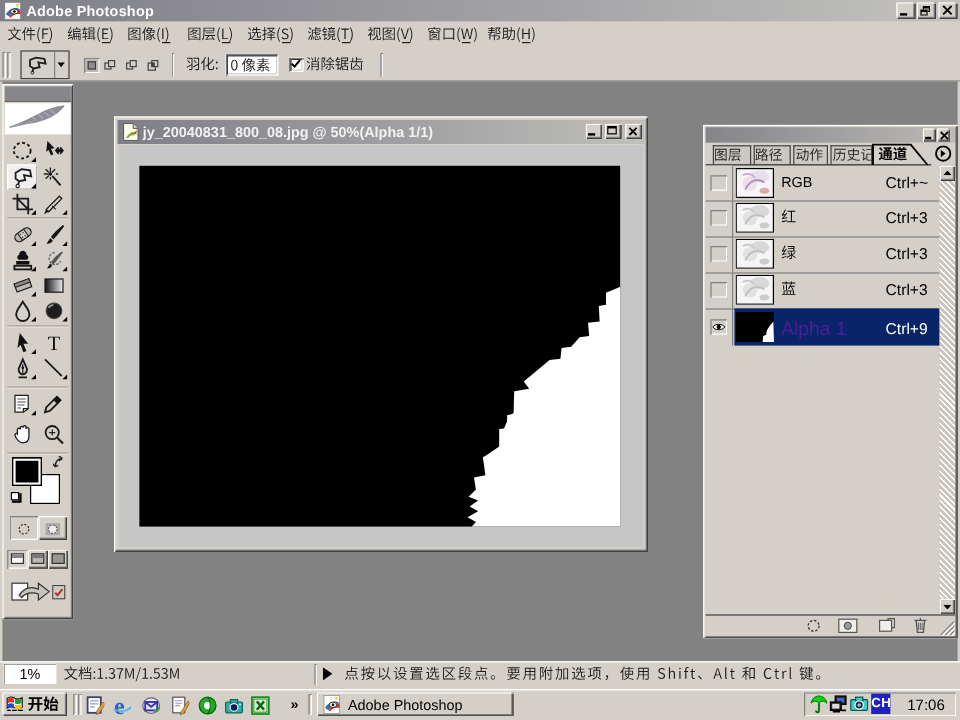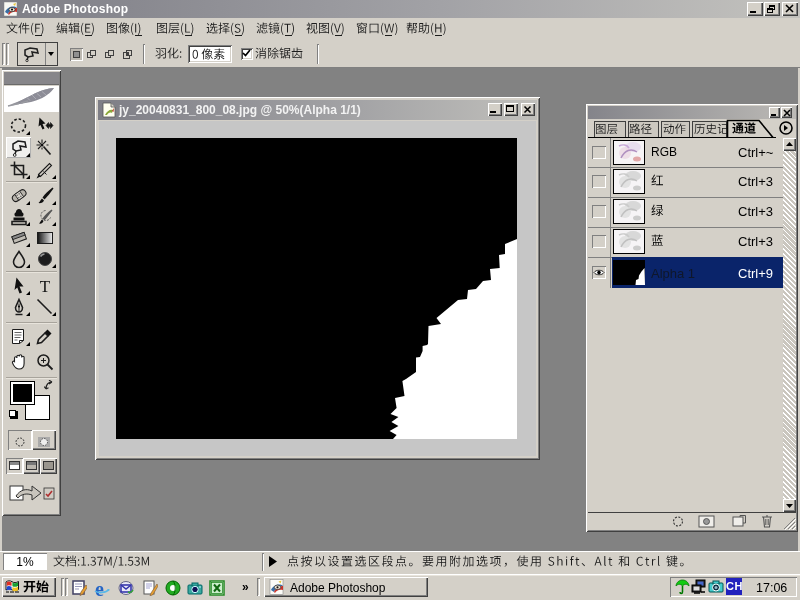--- a/index.html
+++ b/index.html
@@ -464,21 +464,21 @@
 <div class="abs sunk1" style="left:592px;top:266px;width:14px;height:13px;background:#d4d0c8">
 <svg class="abs" style="left:1px;top:2px" width="12" height="9" viewBox="0 0 12 9">
 <path d="M1 4.5 C3 1.5 9 1.5 11 4.5 C9 7.5 3 7.5 1 4.5 Z" fill="#fff" stroke="#000" stroke-width="0.8"></path>
 <circle cx="6" cy="4.5" r="1.8" fill="#000"></circle>
     </svg>
   </div>
 <svg class="abs" style="left:613px;top:260px" width="32" height="25" viewBox="0 0 32 25">
 <rect width="32" height="25" fill="#000"></rect>
 <path d="M31.5 8 L28.5 11.5 L26 15.5 L25.5 19 L23 20 L22.5 25 L32 25 Z" fill="#fff"></path>
   </svg>
-<div class="abs" style="left:651px;top:266px;font-size:13px;color:#0f172a">Alpha 1</div>
+<div class="abs" style="left:651px;top:266px;font-size:16px;color:#4c1d95">Alpha 1</div>
 <div class="abs" style="left:738px;top:266px;font-size:13px;color:#fff">Ctrl+9</div>
 <div class="abs" style="left:783px;top:138px;width:13px;height:374px;background:repeating-linear-gradient(45deg,#fff 0 1.2px,#cac6be 1.2px 3.5px)"></div>
 <div class="abs btn" style="left:783px;top:138px;width:13px;height:13px"></div>
 <svg class="abs" style="left:786px;top:142px" width="7" height="4" viewBox="0 0 7 4">
     <path d="M3.5 0 L7 4 H0 Z" fill="#000"></path>
   </svg>
 <div class="abs btn" style="left:783px;top:499px;width:13px;height:13px"></div>
 <svg class="abs" style="left:786px;top:504px" width="7" height="4" viewBox="0 0 7 4">
     <path d="M3.5 4 L7 0 H0 Z" fill="#000"></path>
   </svg>

